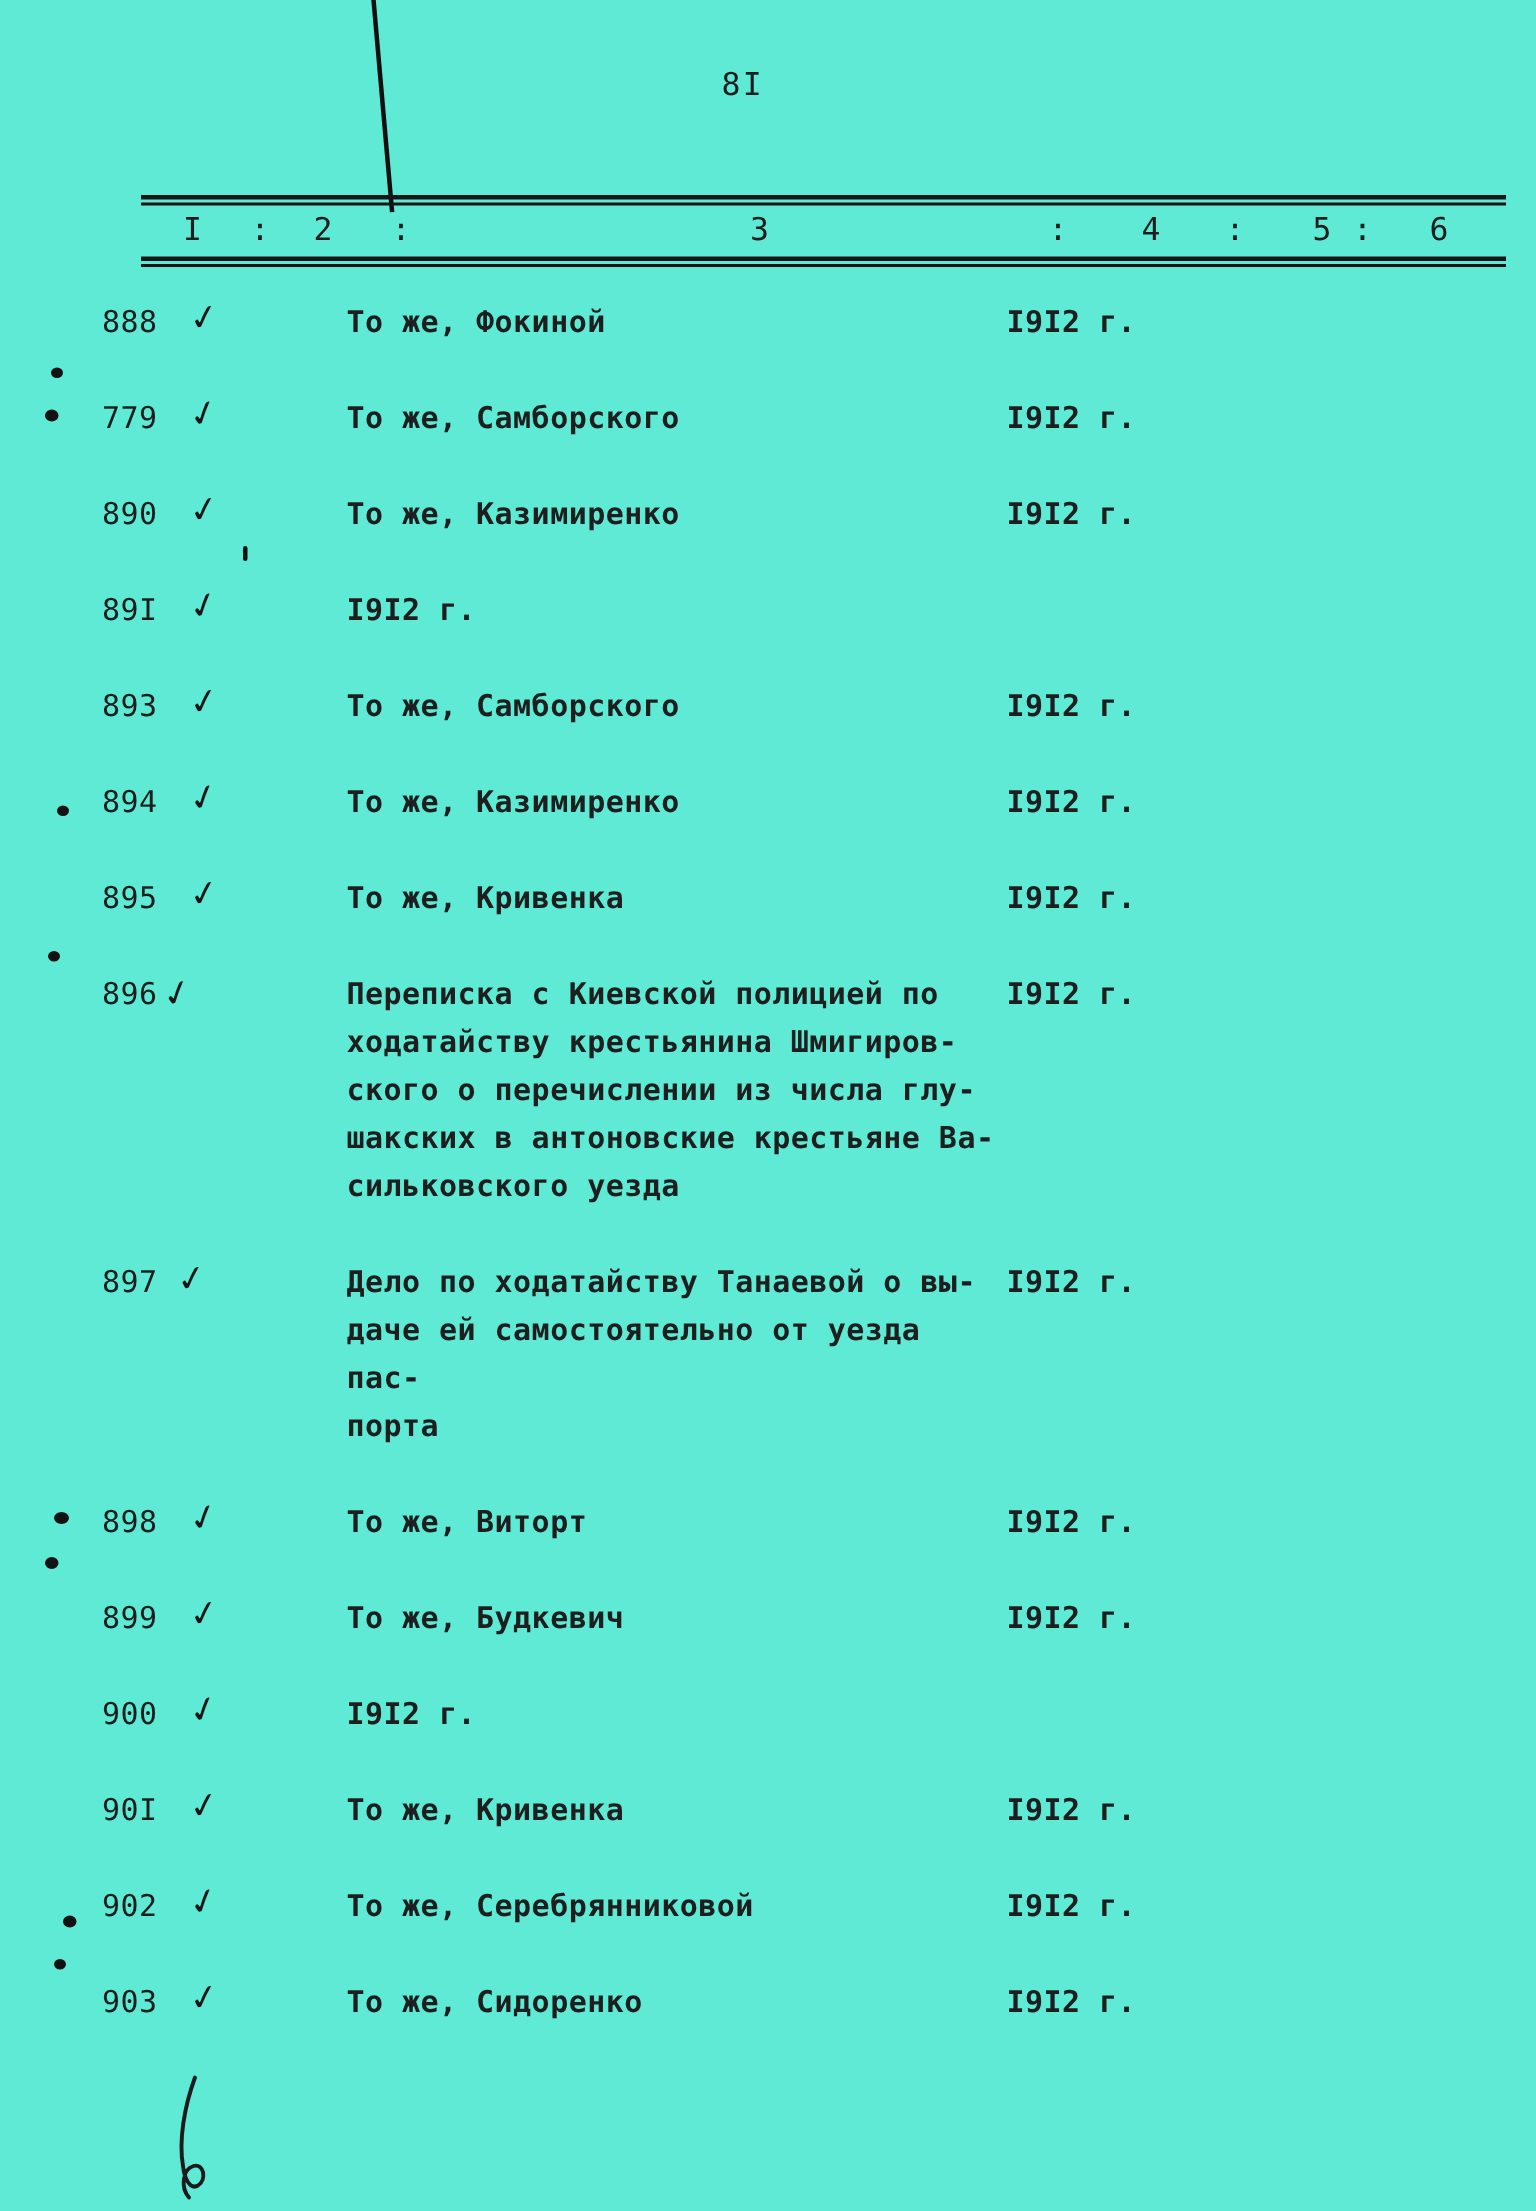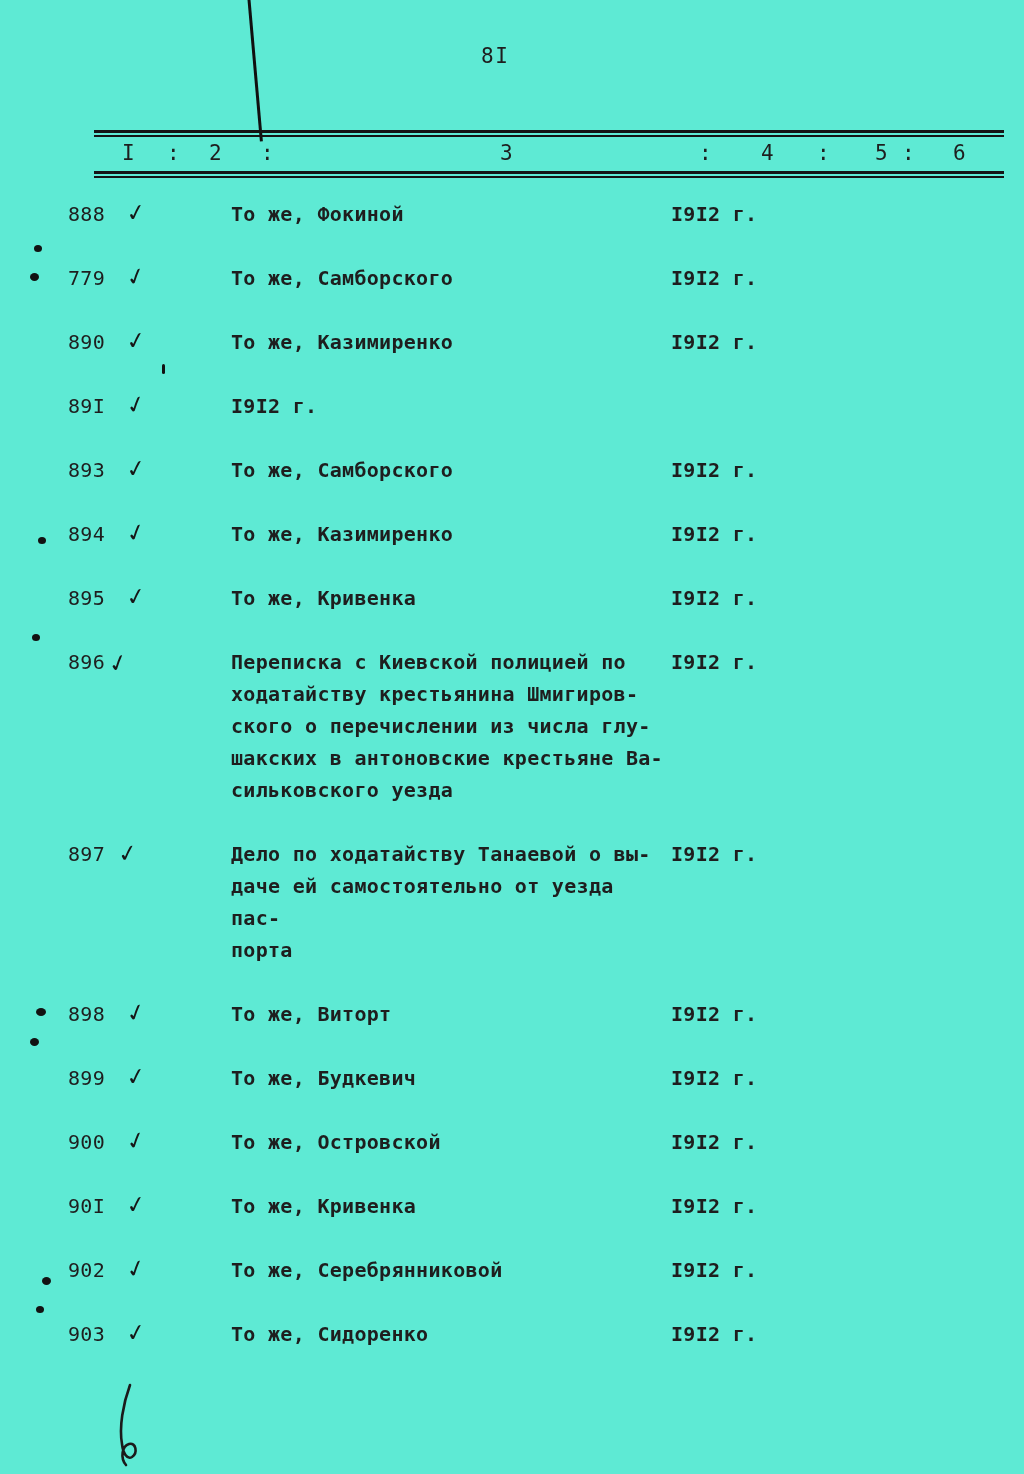--- a/index.html
+++ b/index.html
@@ -148,21 +148,20 @@
     <div class="row">
       <span class="num">899</span>
       <span class="check">✓</span>
       <span class="desc">То же, Будкевич</span>
       <span class="year">I9I2 г.</span>
     </div>
 
     <div class="row">
       <span class="num">900</span>
       <span class="check">✓</span>
-      <span class="desc">То же, Островской</span>
       <span class="year">I9I2 г.</span>
     </div>
 
     <div class="row">
       <span class="num">90I</span>
       <span class="check">✓</span>
       <span class="desc">То же, Кривенка</span>
       <span class="year">I9I2 г.</span>
     </div>
 

